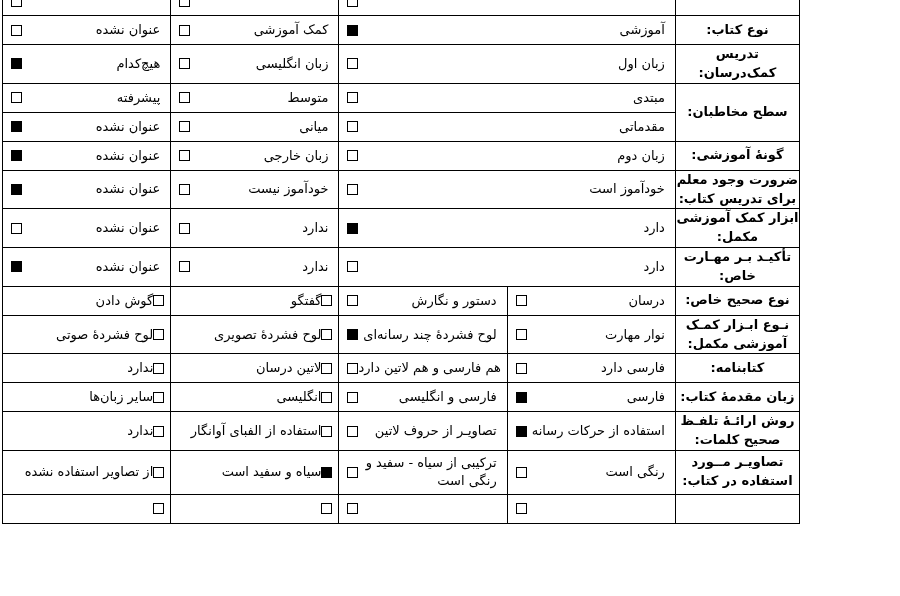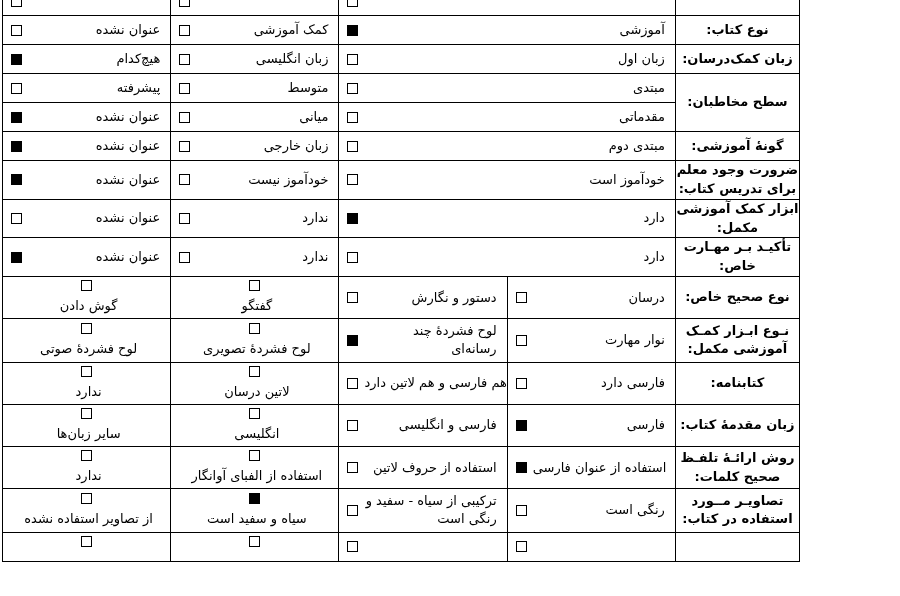--- a/index.html
+++ b/index.html
@@ -43,21 +43,21 @@
     font-weight: bold;
     line-height: 1.45;
     text-align: center;
     letter-spacing: 0px;
   }
   .opt {
     display: flex;
     flex-direction: row-reverse;
     align-items: center;
     justify-content: flex-start;
-    gap: 6px;
+    gap: 0;
     padding: 3px 6px 3px 6px;
     min-height: 22px;
   }
   .box {
     width: 11px;
     height: 11px;
     border: 1px solid #000;
     box-sizing: border-box;
     flex: 0 0 auto;
     background: #fff;
@@ -69,21 +69,21 @@
     line-height: 1.4;
     text-align: right;
     flex: 1 1 auto;
     padding-right: 4px;
     white-space: nowrap;
   }
   .opt-text.wrap { white-space: normal; }
   
   .opt.split {
     justify-content: flex-end;
-    flex-direction: column;
+    flex-direction: row;
   }
   .opt.split .box { order: 0; margin-left: 0; margin-right: 0; }
   .opt.split .opt-text { order: 1; flex: 1 1 auto; text-align: right; padding-right: 0; padding-left: 4px; }
   td.tall { height: 44px; }
   td.xtall { height: 52px; }
 </style>
 </head>
 <body>
 
 <div class="sheet">
@@ -135,21 +135,21 @@
         </td>
         <td>
           <div class="opt">
             <span class="box"></span>
             <span class="opt-text">عنوان نشده</span>
           </div>
         </td>
       </tr>
 
       <tr>
-        <td class="label-cell">زبان کمک‌درسان:</td>
+        <td class="label-cell">تدریس کمک‌درسان:</td>
         <td colspan="2">
           <div class="opt">
             <span class="box"></span>
             <span class="opt-text">زبان اول</span>
           </div>
         </td>
         <td>
           <div class="opt">
             <span class="box"></span>
             <span class="opt-text">زبان انگلیسی</span>
@@ -203,21 +203,21 @@
             <span class="opt-text">عنوان نشده</span>
           </div>
         </td>
       </tr>
 
       <tr>
         <td class="label-cell">گونۀ آموزشی:</td>
         <td colspan="2">
           <div class="opt">
             <span class="box"></span>
-            <span class="opt-text">مبتدی دوم</span>
+            <span class="opt-text">زبان دوم</span>
           </div>
         </td>
         <td>
           <div class="opt">
             <span class="box"></span>
             <span class="opt-text">زبان خارجی</span>
           </div>
         </td>
         <td>
           <div class="opt">
@@ -403,27 +403,27 @@
             <span class="opt-text">سایر زبان‌ها</span>
           </div>
         </td>
       </tr>
 
       <tr>
         <td class="label-cell tall twoline">روش ارائـۀ تلفـظ صحیح کلمات:</td>
         <td class="tall">
           <div class="opt">
             <span class="box checked"></span>
-            <span class="opt-text">استفاده از عنوان فارسی</span>
-          </div>
-        </td>
-        <td class="tall">
-          <div class="opt">
-            <span class="box"></span>
-            <span class="opt-text">استفاده از حروف لاتین</span>
+            <span class="opt-text">استفاده از حرکات رسانه</span>
+          </div>
+        </td>
+        <td class="tall">
+          <div class="opt">
+            <span class="box"></span>
+            <span class="opt-text">تصاویـر از حروف لاتین</span>
           </div>
         </td>
         <td class="tall">
           <div class="opt split">
             <span class="box"></span>
             <span class="opt-text">استفاده از الفبای آوانگار</span>
           </div>
         </td>
         <td class="tall">
           <div class="opt split">

